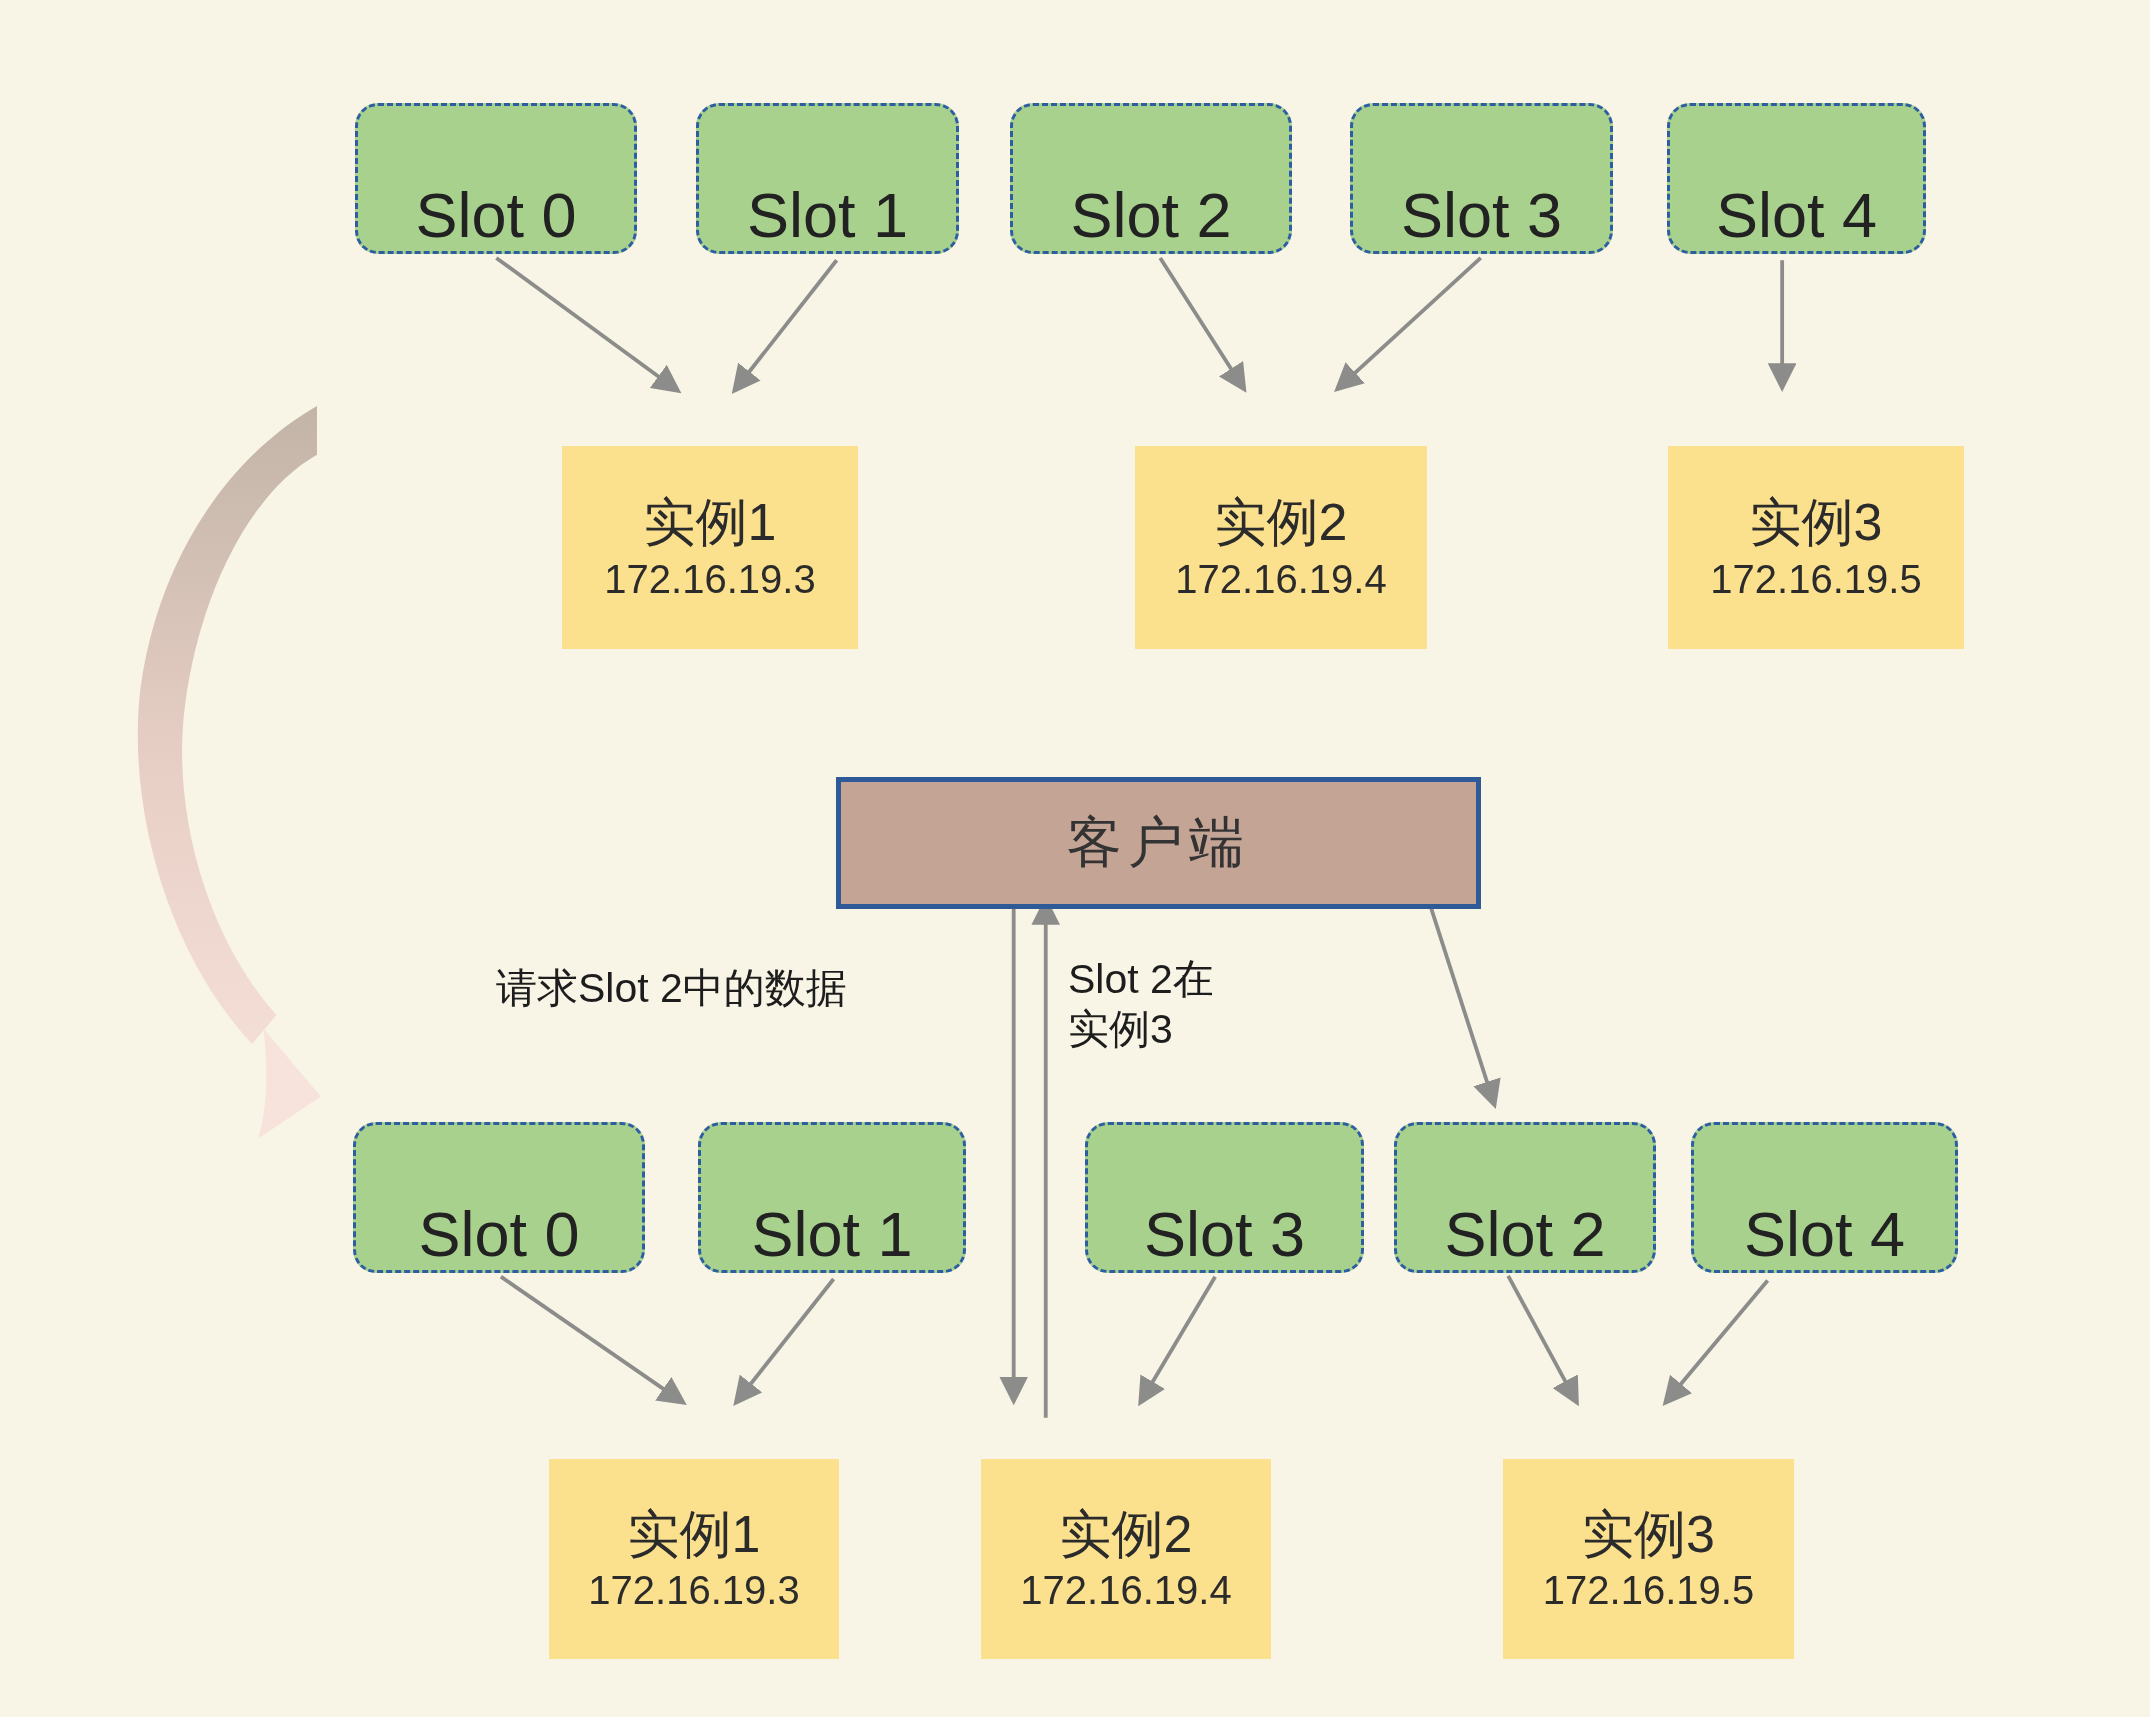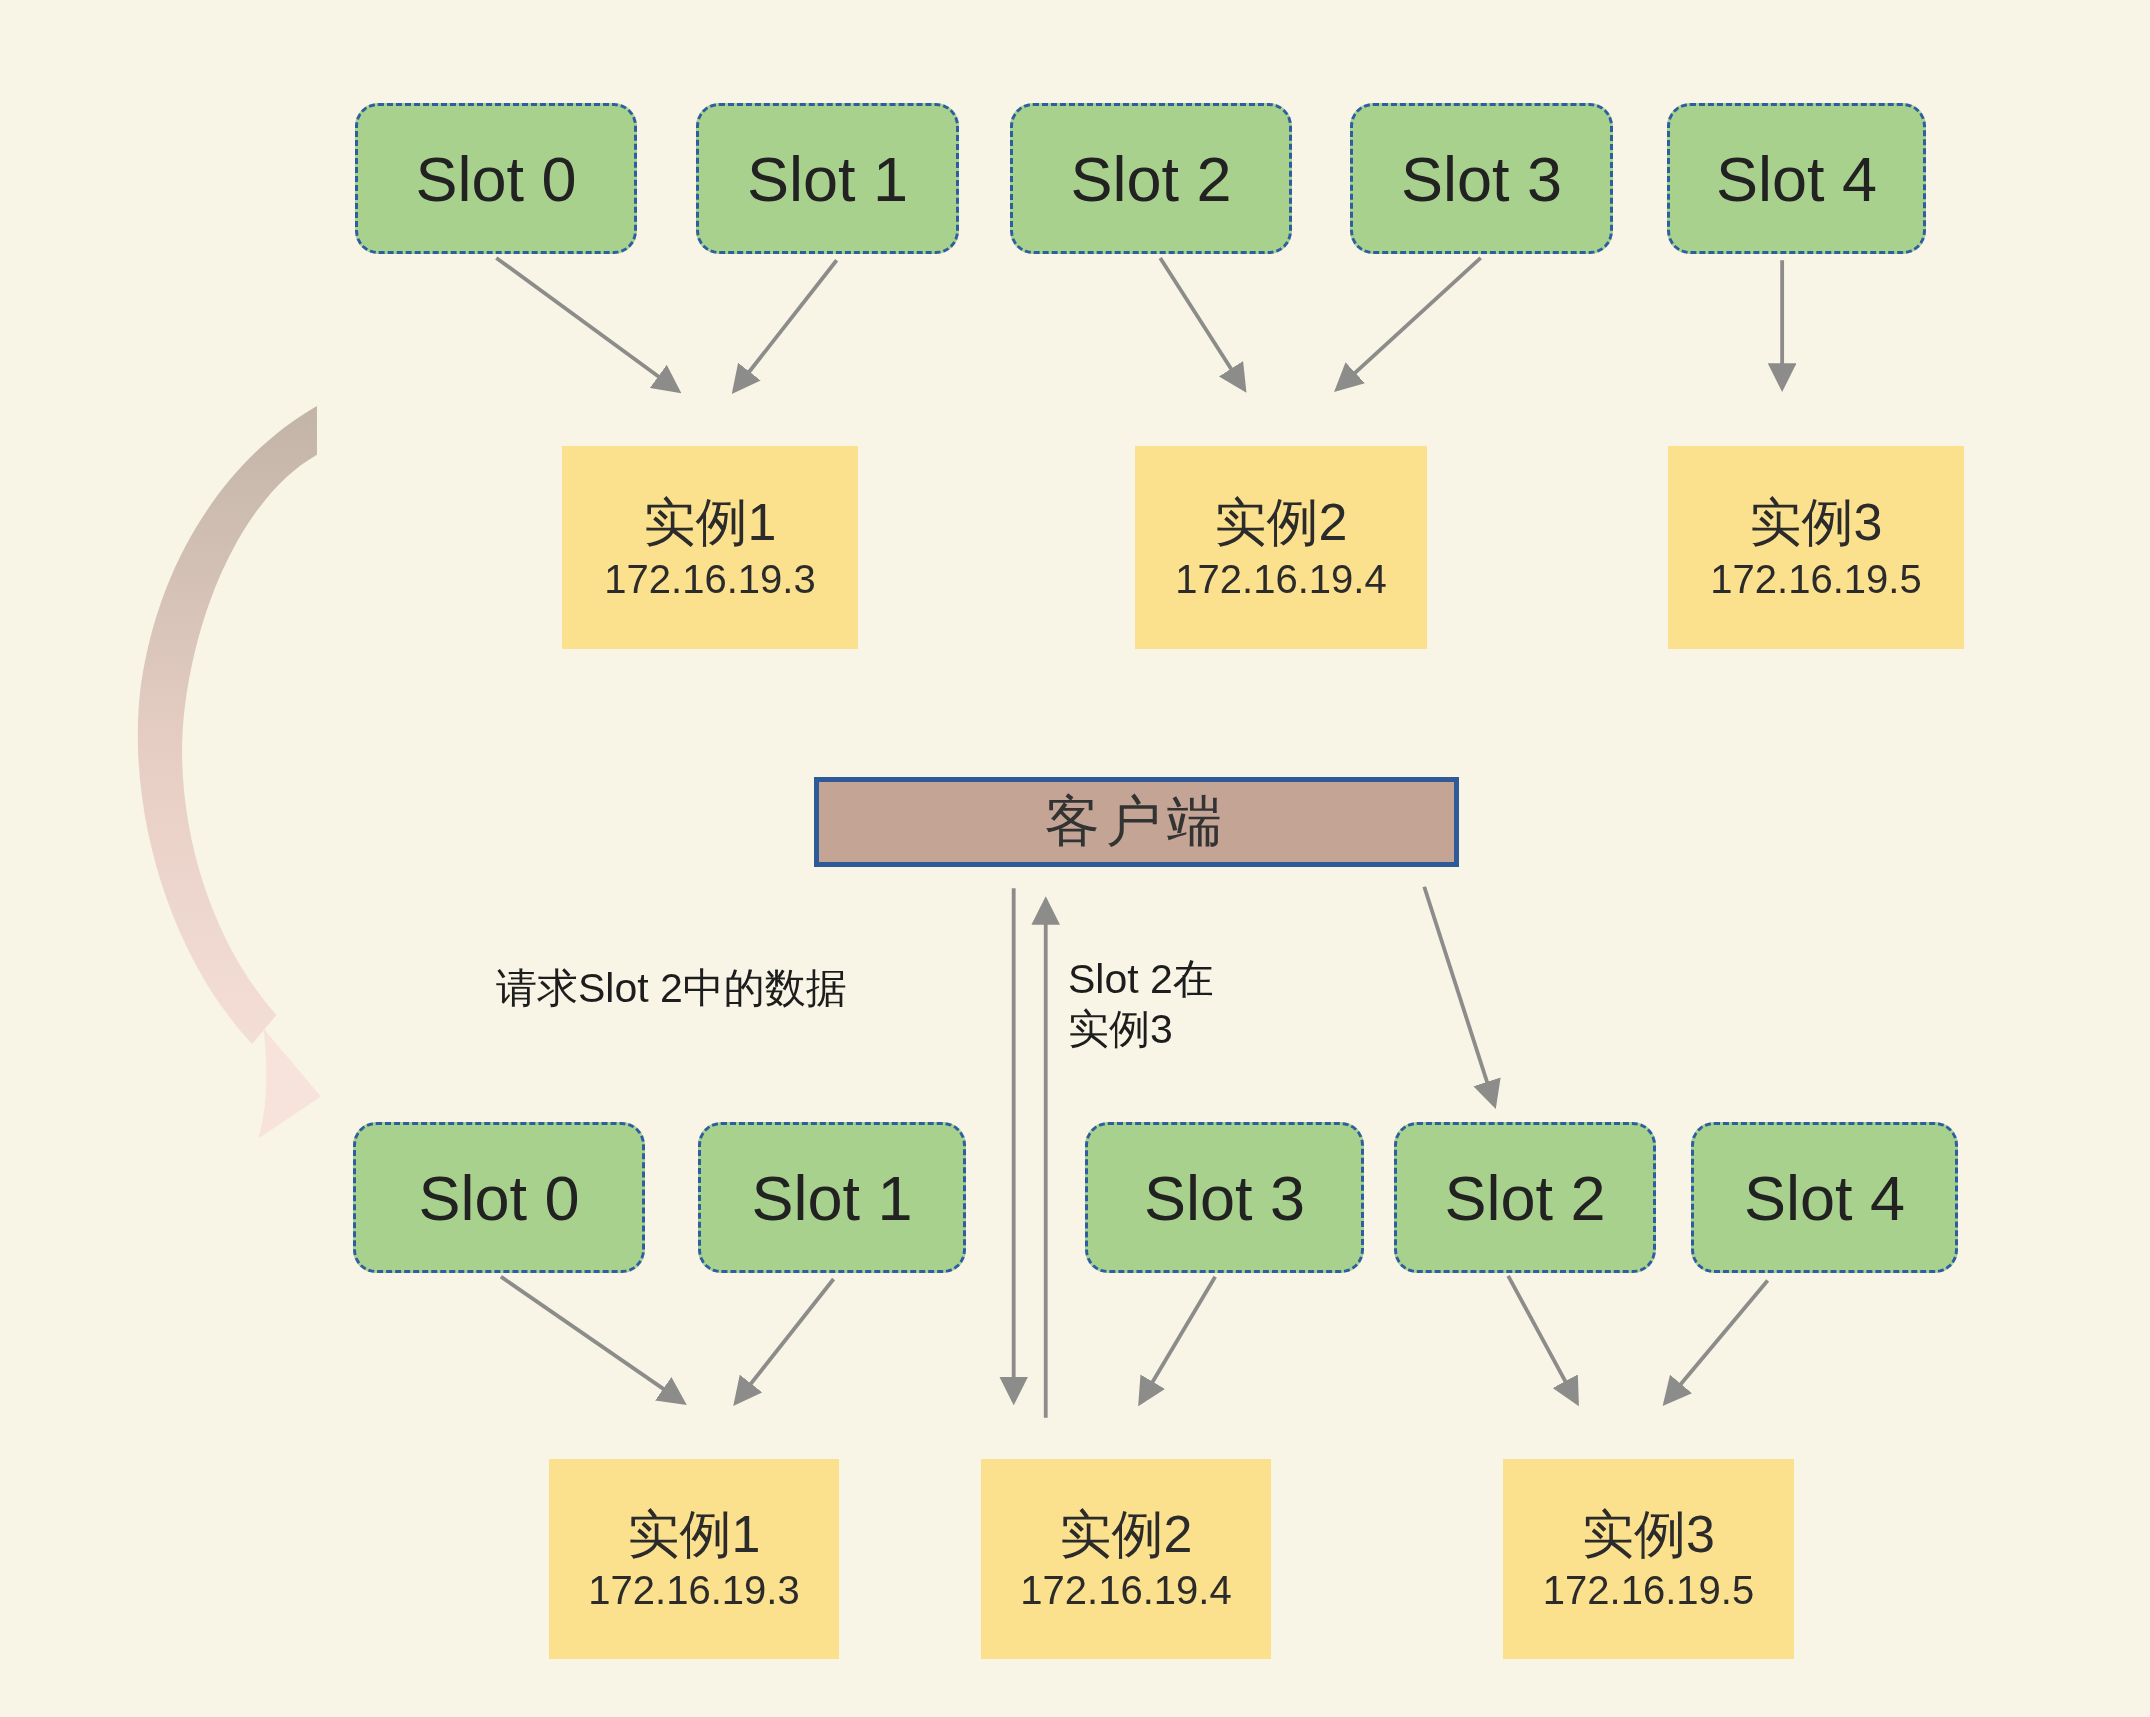--- a/index.html
+++ b/index.html
@@ -12,21 +12,21 @@
   html,body{background:var(--background)}
   .canvas{
     position:relative;width:2151px;height:1717px;overflow:hidden;
     background:var(--background);
     font-family:"Liberation Sans","DejaVu Sans",sans-serif;color:var(--text);
   }
   .arrow-layer{position:absolute;left:0;top:0;width:2151px;height:1717px;z-index:1}
   .box{position:absolute;z-index:2;display:flex;align-items:center;justify-content:center}
   .slot{
     background:var(--slot-fill);border:3.8px dashed var(--slot-border);
-    border-radius:23px;font-size:63px;color:#222;
+    border-radius:23px;font-size:63px;color:#222;align-items:flex-end;
   }
   .instance{
     background:var(--instance-fill);flex-direction:column;gap:10.7px;color:#2b2b2b;margin-top:43px;
   }
   .instance .iname{font-size:52px;line-height:1.0}
   .instance .ip{font-size:40px;line-height:1.0}
   .client{
     background:var(--client-fill);border:5.3px solid var(--client-border);
     font-size:55px;letter-spacing:6.1px;color:#333;
   }
@@ -40,21 +40,21 @@
   
   .b-s0{left:355px;top:103px;width:282px;height:151px}
   .b-s1{left:696px;top:103px;width:263px;height:151px}
   .b-s2{left:1010px;top:103px;width:282px;height:151px}
   .b-s3{left:1350px;top:103px;width:263px;height:151px}
   .b-s4{left:1667px;top:103px;width:259px;height:151px}
   .b-i1{left:562px;top:403px;width:296px;height:203px}
   .b-i2{left:1135px;top:403px;width:292px;height:203px}
   .b-i3{left:1668px;top:403px;width:296px;height:203px}
   
-  .client{left:814px;top:777px;width:645px;height:90px}
+  .client{left:836px;top:777px;width:645px;height:132px}
   
   .a-s0{left:353px;top:1122px;width:292px;height:151px}
   .a-s1{left:698px;top:1122px;width:268px;height:151px}
   .a-s3{left:1085px;top:1122px;width:279px;height:151px}
   .a-s2{left:1394px;top:1122px;width:262px;height:151px}
   .a-s4{left:1691px;top:1122px;width:267px;height:151px}
   .a-i1{left:549px;top:1416px;width:290px;height:200px}
   .a-i2{left:981px;top:1416px;width:290px;height:200px}
   .a-i3{left:1503px;top:1416px;width:291px;height:200px}
   

